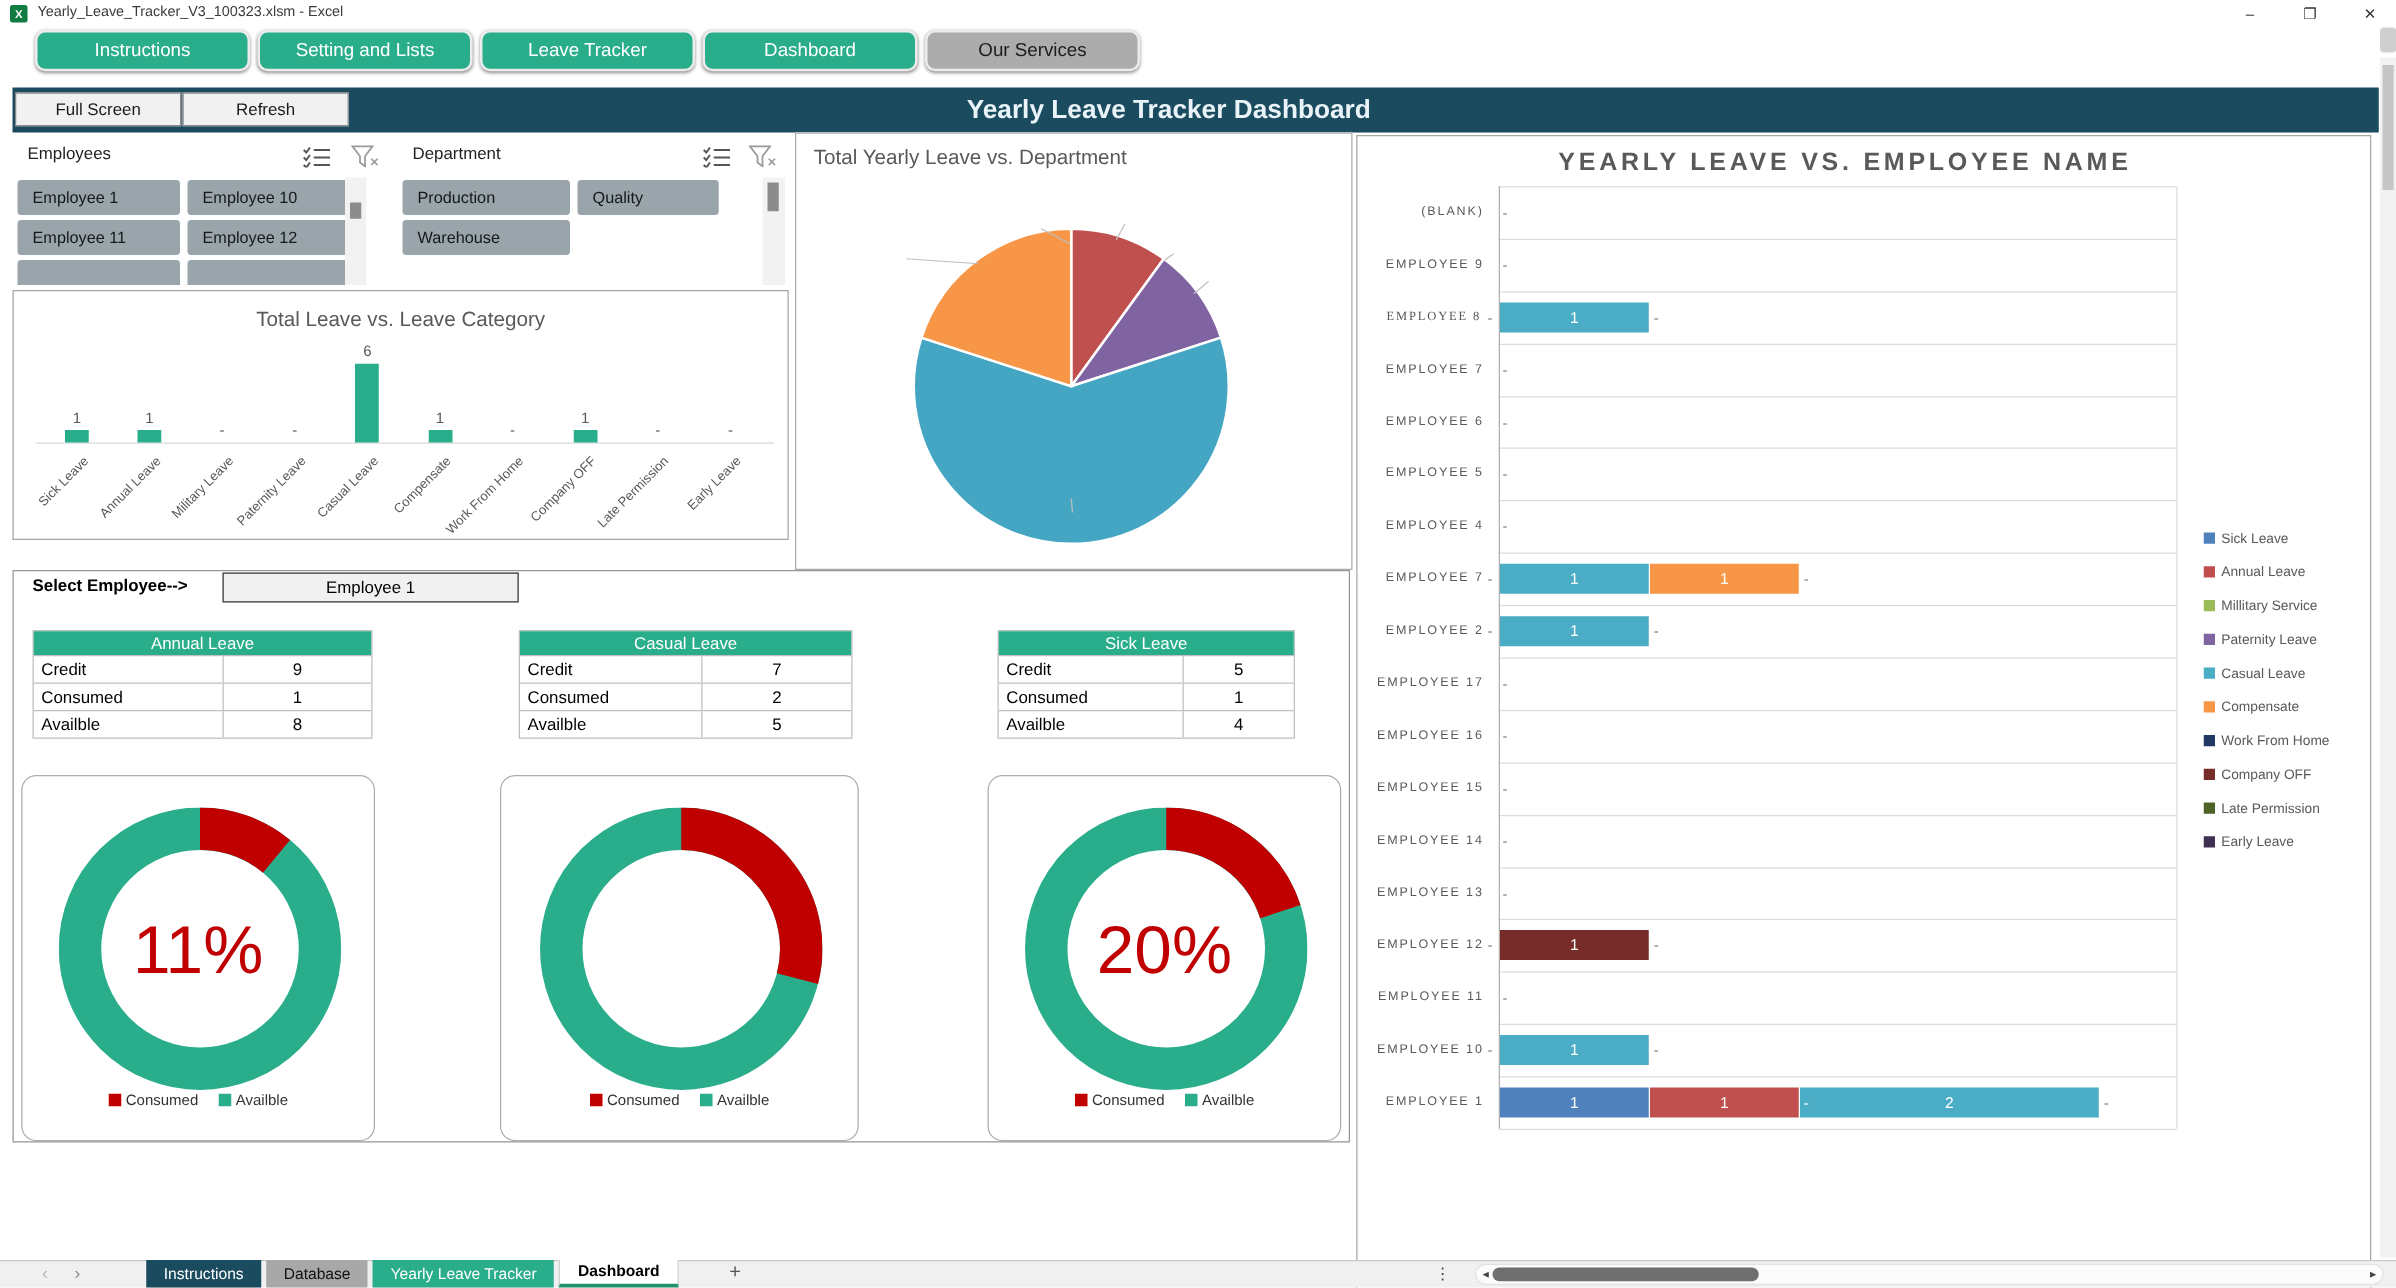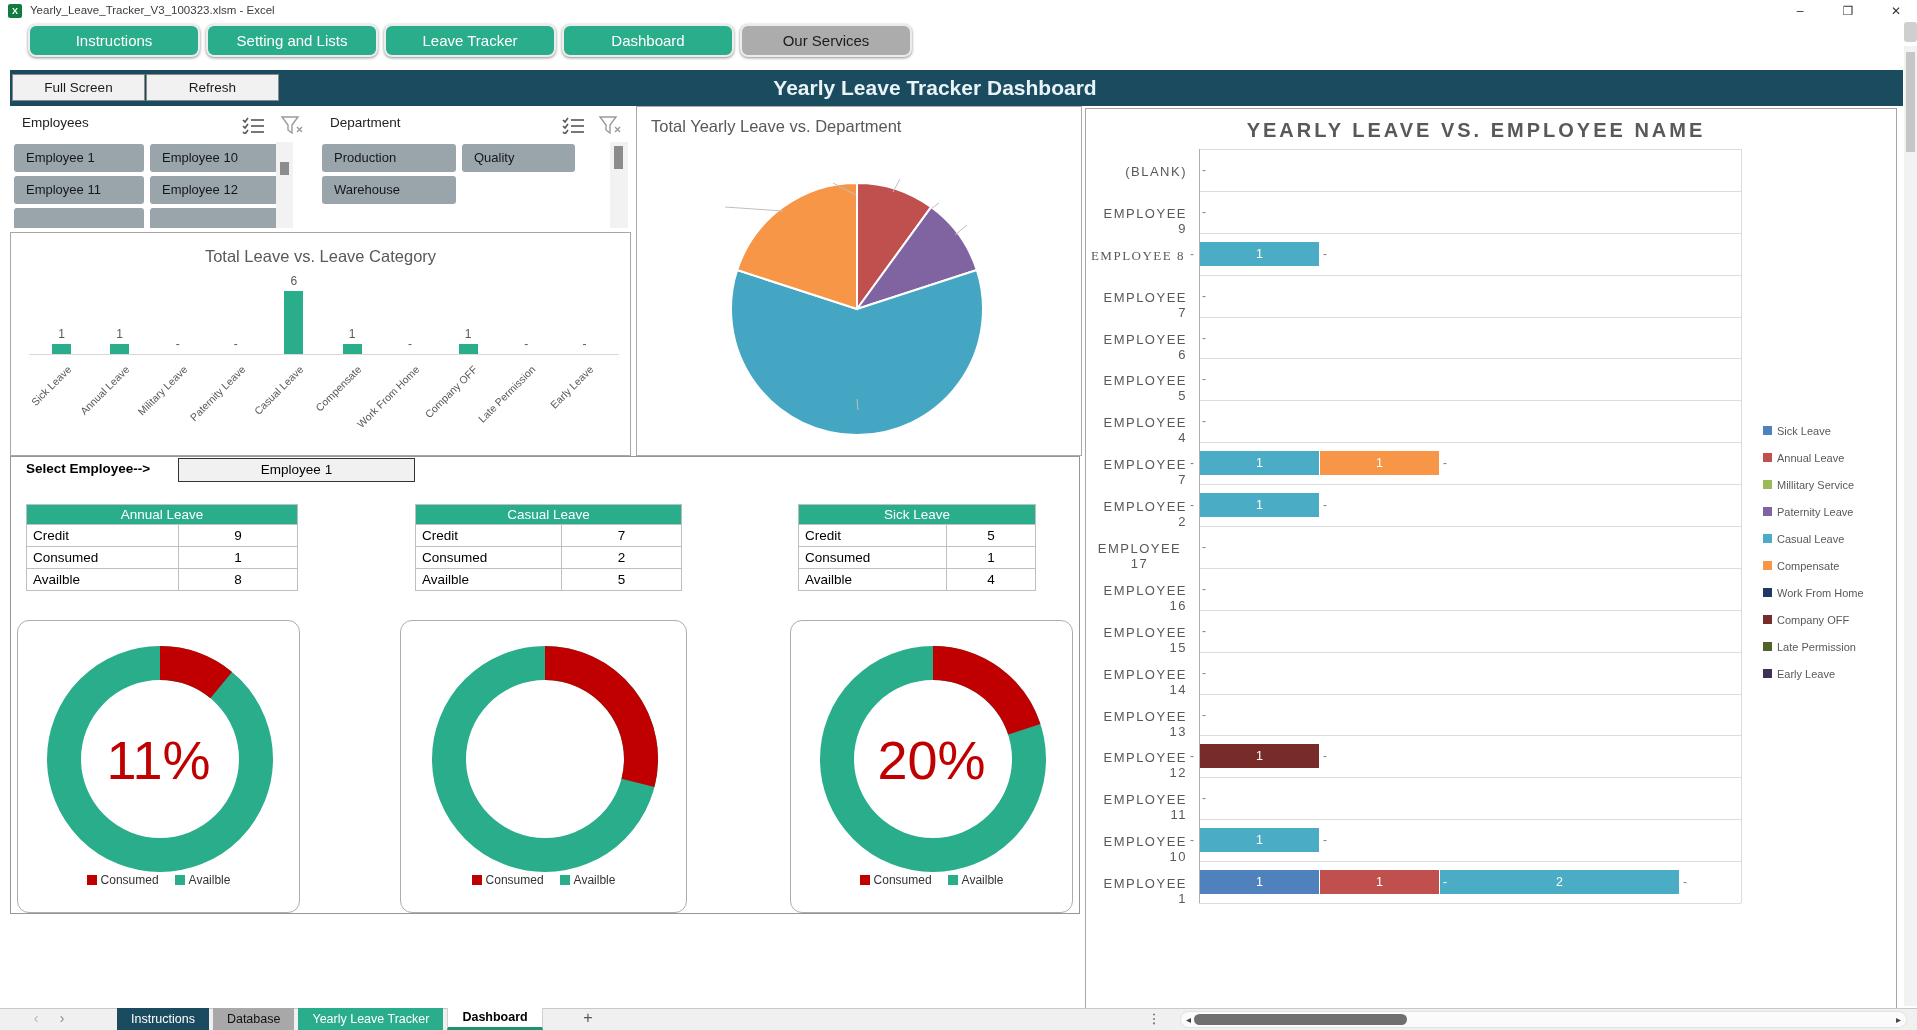--- a/index.html
+++ b/index.html
@@ -53,21 +53,21 @@
     border-radius:12px; background:#fff; }
   .pct { position:absolute; width:100%; text-align:center; top:108px; font-size:54px; color:#C00000; }
   .dlegend { position:absolute; width:100%; top:252px; display:flex; justify-content:center;
     gap:16px; font-size:12px; color:#333; }
   .dlegend .it { display:flex; align-items:center; gap:4px; }
   .sq { width:10px; height:10px; display:inline-block; }
   
   #rtitle { left:40px; top:10px; width:700px; text-align:center; font-size:20px; font-weight:bold;
     letter-spacing:3px; color:#595959; }
   .rgrid { position:absolute; left:0; width:542px; height:1px; background:#DCDCDC; }
-  .rcat { position:absolute; width:95px; text-align:right; font-size:13px; color:#595959;
+  .rcat { position:absolute; width:95px; text-align:right; font-size:10px; color:#595959;
     letter-spacing:1.5px; }
   .rseg { position:absolute; height:24px; text-align:center; line-height:24px;
     font-size:12.5px; color:#fff; }
   .rdash { position:absolute; font-size:12px; line-height:16px; }
   .rleg { position:absolute; display:flex; align-items:center; gap:5px; height:27px;
     font-size:11px; color:#595959; }
   .rleg .sq { width:9px; height:9px; }
   
   #tabbar { left:0; top:1008px; width:1917px; height:22px; background:#F0F0F0;
     border-top:1px solid #C8C8C8; }
@@ -164,21 +164,21 @@
   <div id="slicer-items-1">
       <div class="slicer-btn abs" style="left: 4px; top: 34px; width: 134px;">Production</div>
       <div class="slicer-btn abs" style="left: 144px; top: 34px; width: 113px;">Quality</div>
       <div class="slicer-btn abs" style="left: 4px; top: 66px; width: 134px;">Warehouse</div>
     </div>
   <div class="sl-scroll abs" style="left:292px; width:18px;">
     <div class="sl-thumb" style="top:4px; height:23px; left:4px;"></div>
   </div>
 </div>
 
-<div id="barbox" class="box abs" style="left:10px; top:232px; width:621px; height:224px;">
+<div id="barbox" class="box abs" style="left:10px; top:232px; width:621px; height:200px;">
   <div class="chart-title abs" style="top:14px;">Total Leave vs. Leave Category</div>
   <div id="barplot">
       <div class="abs" style="left: 18px; top: 121px; width: 590px; height: 1px; background: rgb(217, 217, 217);"></div>
       <div class="abs" style="left: 41px; top: 110.5px; width: 19px; height: 10.5px; background: rgb(41, 173, 138);"></div>
       <div class="vlab" style="left: 30.5px; top: 93.5px;">1</div>
       <div class="catlab" style="left: -42.5px; top: 130px;">Sick Leave</div>
       <div class="abs" style="left: 99.1px; top: 110.5px; width: 19px; height: 10.5px; background: rgb(41, 173, 138);"></div>
       <div class="vlab" style="left: 88.6px; top: 93.5px;">1</div>
       <div class="catlab" style="left: 15.6px; top: 130px;">Annual Leave</div>
       <div class="vlab" style="left: 146.7px; top: 104px;">-</div>
@@ -355,21 +355,21 @@
   <div id="rcats" style="position: absolute; left: 0px; top: 0px;">
       <div class="rcat abs" style="left: 6px; top: 54.9444px;">(BLANK)</div>
       <div class="rcat abs" style="left: 6px; top: 96.8333px;">EMPLOYEE 9</div>
       <div class="rcat abs" style="left: 4px; top: 138.722px; font-family: Liberation Serif, serif;">EMPLOYEE 8</div>
       <div class="rcat abs" style="left: 6px; top: 180.611px;">EMPLOYEE 7</div>
       <div class="rcat abs" style="left: 6px; top: 222.5px;">EMPLOYEE 6</div>
       <div class="rcat abs" style="left: 6px; top: 264.389px;">EMPLOYEE 5</div>
       <div class="rcat abs" style="left: 6px; top: 306.278px;">EMPLOYEE 4</div>
       <div class="rcat abs" style="left: 6px; top: 348.167px;">EMPLOYEE 7</div>
       <div class="rcat abs" style="left: 6px; top: 390.056px;">EMPLOYEE 2</div>
-      <div class="rcat abs" style="left: 6px; top: 431.944px; text-align: center;">EMPLOYEE 17</div>
+      <div class="rcat abs" style="left: 6px; top: 431.944px;">EMPLOYEE 17</div>
       <div class="rcat abs" style="left: 6px; top: 473.833px;">EMPLOYEE 16</div>
       <div class="rcat abs" style="left: 6px; top: 515.722px;">EMPLOYEE 15</div>
       <div class="rcat abs" style="left: 6px; top: 557.611px;">EMPLOYEE 14</div>
       <div class="rcat abs" style="left: 6px; top: 599.5px;">EMPLOYEE 13</div>
       <div class="rcat abs" style="left: 6px; top: 641.389px;">EMPLOYEE 12</div>
       <div class="rcat abs" style="left: 6px; top: 683.278px;">EMPLOYEE 11</div>
       <div class="rcat abs" style="left: 6px; top: 725.167px;">EMPLOYEE 10</div>
       <div class="rcat abs" style="left: 6px; top: 767.056px;">EMPLOYEE 1</div>
     </div>
   <div id="rplot" class="abs" style="left:113px; top:40px; width:542px; height:754px;">

